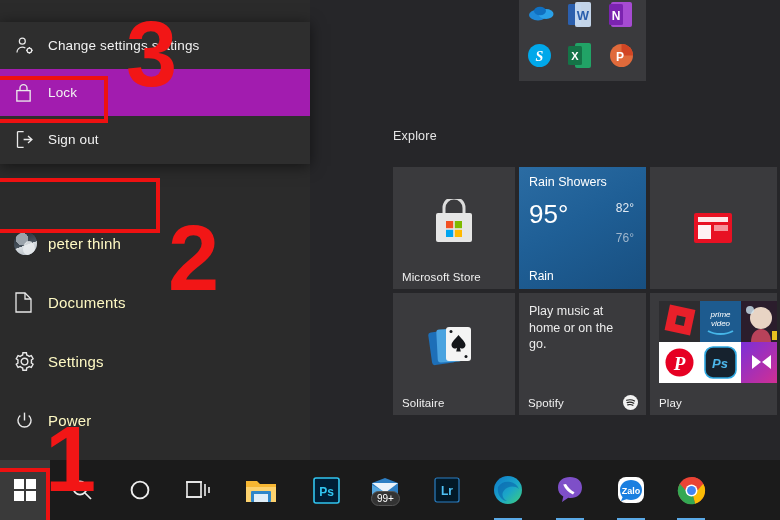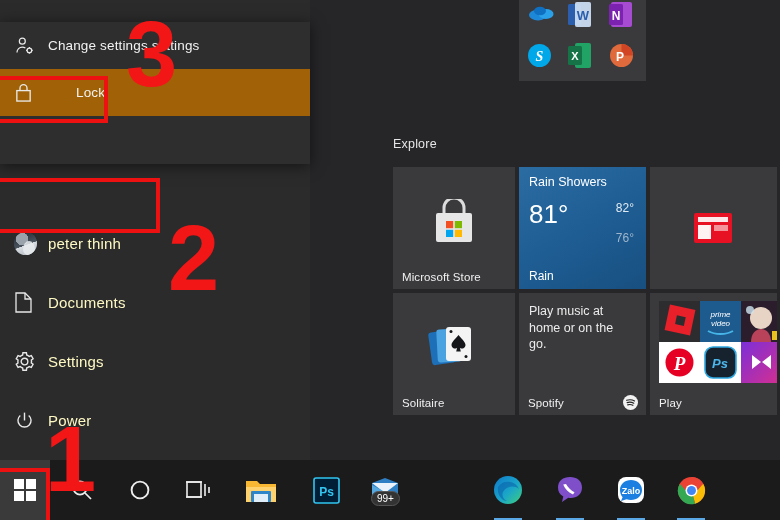--- a/index.html
+++ b/index.html
@@ -38,21 +38,21 @@
       background:radial-gradient(circle at 35% 30%,#9aa3ab 0 28%,transparent 29%),
                  linear-gradient(160deg,#1d232a 0%,#4a5560 55%,#d8dde1 56%,#aeb6bd 100%);}
   .avatar .a2{position:absolute;left:9px;top:9px;width:12px;height:14px;
       background:#e9ecee;border-radius:50% 50% 40% 40%/60% 60% 40% 40%;opacity:.85;}
 
   
   .acct{position:absolute;left:0;top:22px;width:310px;height:142px;
       background:#2e2e2e;box-shadow:0 2px 14px rgba(0,0,0,.55);}
   .acct-row{display:flex;align-items:center;height:47px;padding-left:14px;
       box-sizing:border-box;}
-  .acct-row.hl{background:#a16207;gap:28px;}
+  .acct-row.hl{background:#a21caf;}
   .acct-ico{width:34px;flex:0 0 34px;color:#e9e9e9;display:flex;align-items:center;}
   .acct-lbl{font-size:13.5px;color:#f2f2f2;letter-spacing:.15px;}
 
   
   .grp-label{position:absolute;font-size:12.5px;color:#e6e6e6;letter-spacing:.2px;}
   .tile{position:absolute;box-sizing:border-box;overflow:hidden;}
   .t-name{position:absolute;left:9px;bottom:6px;font-size:11.5px;color:#f0f0f0;
       letter-spacing:.1px;}
   .t-med{background:#3a3a3d;}
   .t-blue{background:linear-gradient(150deg,#2b6ca3 0%,#1f5f96 45%,#184f80 100%);}
@@ -172,20 +172,30 @@
       <div class="acct-row hl">
         <span class="acct-ico">
           <svg width="19" height="21" viewBox="0 0 20 22">
               <rect x="3" y="9" width="14" height="11" fill="none" stroke="#eaeaea" stroke-width="1.4"></rect>
               <path d="M6.3 9V6.4a3.7 3.7 0 017.4 0V9" fill="none" stroke="#eaeaea" stroke-width="1.4"></path>
             </svg>
         </span>
         <span class="acct-lbl">Lock</span>
       </div>
 
+      <div class="acct-row">
+        <span class="acct-ico">
+          <svg width="21" height="21" viewBox="0 0 24 24">
+              <path d="M4 3v18" fill="none" stroke="#eaeaea" stroke-width="1.5"></path>
+              <path d="M4 3h7M4 21h7" fill="none" stroke="#eaeaea" stroke-width="1.5"></path>
+              <path d="M11 12h9M16 8l4.5 4L16 16" fill="none" stroke="#eaeaea" stroke-width="1.5"></path>
+            </svg>
+        </span>
+        <span class="acct-lbl">Sign out</span>
+      </div>
     </div>
 
     <div class="tile t-med" style="left:519px;top:-46px;width:127px;height:127px;">
       <div class="office" style="left:8px;top:48px;width:41px;height:36px;background:transparent;">
         <svg width="28" height="20" viewBox="0 0 28 20">
             <ellipse cx="11" cy="13" rx="9" ry="5.4" fill="#1e88d8"></ellipse>
             <ellipse cx="19" cy="12" rx="7.5" ry="5" fill="#29a0e8"></ellipse>
             <ellipse cx="13" cy="9" rx="6" ry="4.2" fill="#0f6fc0"></ellipse>
           </svg>
       </div>
@@ -219,37 +229,37 @@
       </div>
       <div class="office" style="left:90px;top:89px;width:41px;height:36px;background:transparent;">
         <svg width="25" height="25" viewBox="0 0 25 25">
             <circle cx="12.5" cy="12.5" r="11.5" fill="#e06a3b"></circle>
             <path d="M12.5 1a11.5 11.5 0 0111.5 11.5H12.5z" fill="#d14524"></path>
             <text x="11" y="18" font-size="12" fill="#fff" font-family="Liberation Sans, sans-serif" font-weight="bold" text-anchor="middle">P</text>
           </svg>
       </div>
     </div>
 
-    <div class="grp-label" style="left:393px;top:137px;">Explore</div>
+    <div class="grp-label" style="left:393px;top:129px;">Explore</div>
 
     <div class="tile t-med" style="left:393px;top:167px;width:122px;height:122px;">
       <svg width="44" height="46" viewBox="0 0 44 46" style="position:absolute;left:39px;top:32px;">
         <path d="M12 14V9a10 10 0 0120 0v5" fill="none" stroke="#dcdcdc" stroke-width="3"></path>
         <rect x="4" y="14" width="36" height="29" rx="2" fill="#e6e6e6"></rect>
         <rect x="14" y="22" width="7.2" height="7.2" fill="#f25022"></rect>
         <rect x="22.8" y="22" width="7.2" height="7.2" fill="#7fba00"></rect>
         <rect x="14" y="30.8" width="7.2" height="7.2" fill="#00a4ef"></rect>
         <rect x="22.8" y="30.8" width="7.2" height="7.2" fill="#ffb900"></rect>
       </svg>
       <span class="t-name">Microsoft Store</span>
     </div>
 
     <div class="tile t-blue" style="left:519px;top:167px;width:127px;height:122px;">
       <span class="w-cond">Rain Showers</span>
-      <span class="w-temp">81°</span>
+      <span class="w-temp">95°</span>
       <span class="w-hi">82°</span>
       <span class="w-lo">76°</span>
       <span class="w-city">Rain</span>
     </div>
 
     <div class="tile t-med" style="left:650px;top:167px;width:127px;height:122px;">
       <svg width="40" height="32" viewBox="0 0 40 32" style="position:absolute;left:43px;top:45px;">
         <rect x="1" y="1" width="38" height="30" rx="2" fill="#e81123"></rect>
         <rect x="5" y="5" width="30" height="5" fill="#fff" opacity=".9"></rect>
         <rect x="5" y="13" width="13" height="14" fill="#fff" opacity=".95"></rect>
@@ -385,20 +395,26 @@
 
     <div class="tb-ico" style="left:358px;">
       <svg width="30" height="26" viewBox="0 0 30 26">
           <path d="M2 6l13-5 13 5v17H2z" fill="#2e7fc4"></path>
           <path d="M2 6l13 10L28 6" fill="#eaf3fb"></path>
           <path d="M2 23l11-9-11-6z" fill="#56a8e0"></path>
         </svg>
     </div>
     <span class="badge99">99+</span>
 
+    <div class="tb-ico" style="left:420px;">
+      <svg width="26" height="26" viewBox="0 0 26 26">
+          <rect x="1" y="1" width="24" height="24" rx="2" fill="#031927" stroke="#2a7fc4" stroke-width="1.2"></rect>
+          <text x="13" y="18" font-size="12" fill="#4fc3f7" font-family="Liberation Sans, sans-serif" font-weight="bold" text-anchor="middle">Lr</text>
+        </svg>
+    </div>
 
     <div class="tb-ico" style="left:481px;">
       <svg width="30" height="30" viewBox="0 0 30 30">
           <defs>
             <linearGradient id="eg" x1="0" y1="0" x2="1" y2="1">
               <stop offset="0" stop-color="#0f79c9"></stop>
               <stop offset=".55" stop-color="#1ba6c9"></stop>
               <stop offset="1" stop-color="#3fd07a"></stop>
             </linearGradient>
           </defs>

